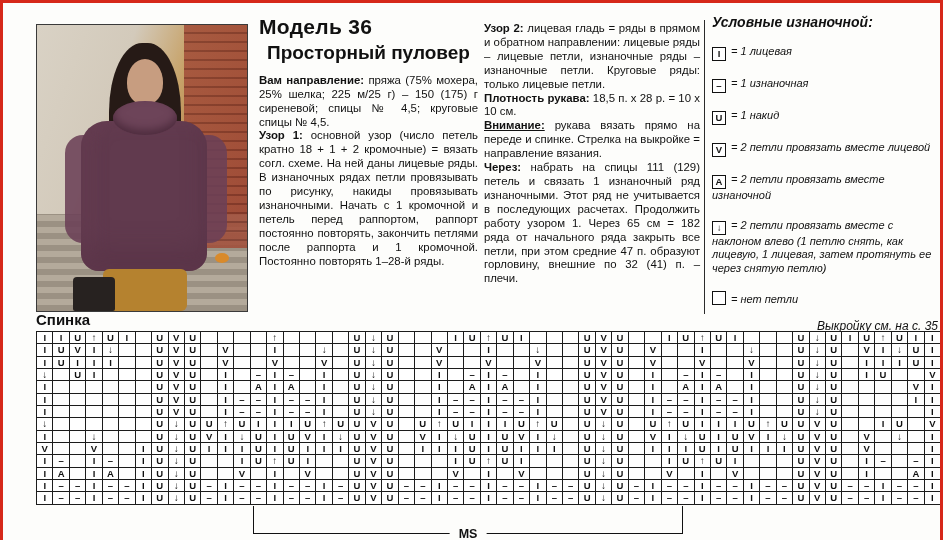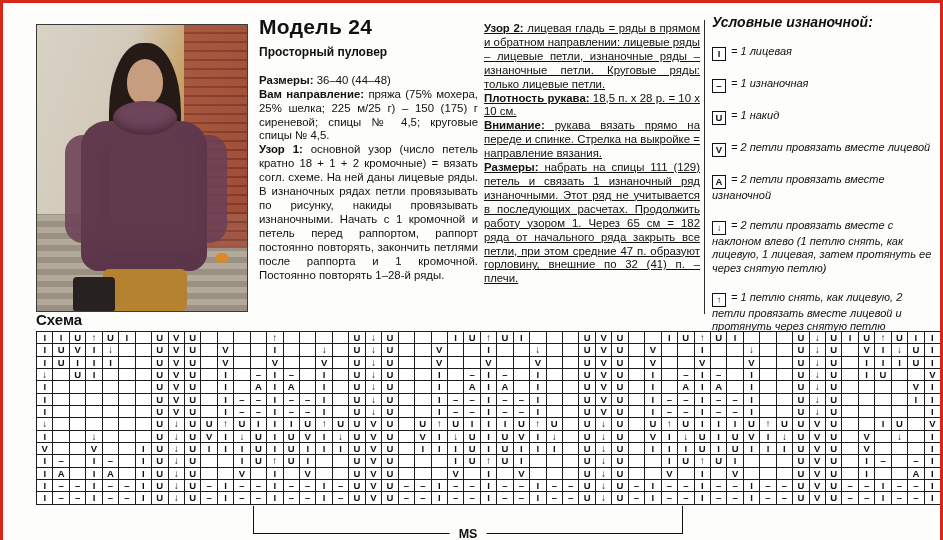--- a/index.html
+++ b/index.html
@@ -21,23 +21,23 @@
   .photo .sweater{position:absolute;left:44px;top:96px;width:126px;height:150px;border-radius:26px 26px 18px 18px;
       background:#613a4e;box-shadow:inset 0 -22px 26px #53304377, inset 10px 0 18px #74485e55;}
   .photo .sleeve-l{position:absolute;left:28px;top:110px;width:38px;height:108px;border-radius:18px;background:#6b4057;opacity:.88;}
   .photo .sleeve-r{position:absolute;left:152px;top:110px;width:38px;height:108px;border-radius:18px;background:#6b4057;opacity:.88;}
   .photo .pants{position:absolute;left:66px;top:244px;width:84px;height:42px;background:#b5822f;border-radius:6px;}
   .photo .bag{position:absolute;left:36px;top:252px;width:42px;height:34px;background:#272220;border-radius:4px 4px 2px 2px;}
   .photo .bracelet{position:absolute;left:178px;top:228px;width:14px;height:10px;border-radius:50%;background:#d98a2b;}
   
   .col{position:absolute;top:20px;font-size:11.4px;line-height:13.9px;text-align:justify;}
   .col1{left:259px;width:219px;}
-  .col2{left:484px;width:216px;top:22px;text-decoration:underline;}
+  .col2{left:484px;width:216px;top:22px;}
   .title{font-size:21px;font-weight:bold;letter-spacing:.3px;margin:0 0 12px 0;text-align:left;}
-  .subtitle{font-size:12px;font-weight:bold;margin:0 0 14px 0;text-align:left;}
+  .subtitle{font-size:19px;font-weight:bold;margin:0 0 14px 0;text-align:center;}
   .para{margin:0;}
   .para b.u{text-decoration:underline;}
   .vdivider{position:absolute;left:704px;top:20px;height:294px;width:0;border-left:1px solid #2b2b2b;}
   
   .legend{position:absolute;left:712px;top:16px;width:226px;font-style:italic;font-size:11px;line-height:13.4px;}
   .legend-title{font-size:14px;font-weight:bold;margin:0 0 6px 0;}
   .legend-item{margin:16px 0 3px 0;}
   .sym-box{display:inline-block;width:12px;height:12px;border:1.6px solid #111;font-style:normal;
            font-weight:bold;font-size:9.5px;line-height:12px;text-align:center;vertical-align:-2px;margin-right:5px;background:#fff;}
   .legend-footnote{margin-top:14px;text-align:right;font-size:12px;}
@@ -68,56 +68,54 @@
   <div class="hair"></div>
   <div class="face"></div>
   <div class="sweater"></div>
   <div class="cowl"></div>
   <div class="pants"></div>
   <div class="bag"></div>
   <div class="bracelet"></div>
 </div>
 
 <div class="col col1">
-  <p class="title">Модель 24</p>
+  <p class="title">Модель 36</p>
   <p class="subtitle">Просторный пуловер</p>
   <div id="col1-paras">
-      <p class="para"><b>Размеры:</b> 36–40 (44–48)</p>
       <p class="para"><b>Вам направление:</b> пряжа (75% мохера, 25% шелка; 225 м/25 г) – 150 (175) г сиреневой; спицы № 4,5; круговые спицы № 4,5.</p>
       <p class="para"><b>Узор 1:</b> основной узор (число петель кратно 18 + 1 + 2 кромочные) = вязать согл. схеме. На ней даны лицевые ряды. В изнаночных рядах петли провязывать по рисунку, накиды провязывать изнаночными. Начать с 1 кромочной и петель перед раппортом, раппорт постоянно повторять, закончить петлями после раппорта и 1 кромочной. Постоянно повторять 1–28-й ряды.</p>
     </div>
 </div>
 
 <div class="col col2">
   <div id="col2-paras">
       <p class="para"><b>Узор 2:</b> лицевая гладь = ряды в прямом и обратном направлении: лицевые ряды – лицевые петли, изнаночные ряды – изнаночные петли. Круговые ряды: только лицевые петли.</p>
       <p class="para"><b>Плотность рукава:</b> 18,5 п. x 28 р. = 10 x 10 см.</p>
       <p class="para"><b class="u">Внимание:</b> рукава вязать прямо на переде и спинке. Стрелка на выкройке = направление вязания.</p>
-      <p class="para"><b>Размеры:</b> набрать на спицы 111 (129) петель и связать 1 изнаночный ряд изнаночными. Этот ряд не учитывается в последующих расчетах. Продолжить работу узором 1. Через 65 см = 182 ряда от начального ряда закрыть все петли, при этом средние 47 п. образуют горловину, внешние по 32 (41) п. – плечи.</p>
+      <p class="para"><b>Через:</b> набрать на спицы 111 (129) петель и связать 1 изнаночный ряд изнаночными. Этот ряд не учитывается в последующих расчетах. Продолжить работу узором 1. Через 65 см = 182 ряда от начального ряда закрыть все петли, при этом средние 47 п. образуют горловину, внешние по 32 (41) п. – плечи.</p>
     </div>
 </div>
 
 <div class="vdivider"></div>
 
 <div class="legend">
   <p class="legend-title">Условные изнаночной:</p>
   <div id="legend-items">
       <div class="legend-item"><span class="sym-box">I</span>= 1 лицевая</div>
       <div class="legend-item"><span class="sym-box">–</span>= 1 изнаночная</div>
       <div class="legend-item"><span class="sym-box">U</span>= 1 накид</div>
       <div class="legend-item"><span class="sym-box">V</span>= 2 петли провязать вместе лицевой</div>
       <div class="legend-item"><span class="sym-box">A</span>= 2 петли провязать вместе изнаночной</div>
       <div class="legend-item"><span class="sym-box">↓</span>= 2 петли провязать вместе с наклоном влево (1 петлю снять, как лицевую, 1 лицевая, затем протянуть ее через снятую петлю)</div>
-      <div class="legend-item"><span class="sym-box">↑</span>= 1 петлю снять, как лицевую, 2 петли провязать вместе лицевой и протянуть через снятую петлю</div>
       <div class="legend-item"><span class="sym-box"></span>= нет петли</div>
     </div>
   <div class="legend-footnote">Выкройку см. на с. 35</div>
 </div>
 
-<div class="schema-title">Схема</div>
+<div class="schema-title">Спинка</div>
 <div class="chart" id="chart">
     <div class="chart-row">
       <div class="cell">I</div>
       <div class="cell">I</div>
       <div class="cell">U</div>
       <div class="cell s-v">↑</div>
       <div class="cell">U</div>
       <div class="cell">I</div>
       <div class="cell"></div>
       <div class="cell">U</div>

